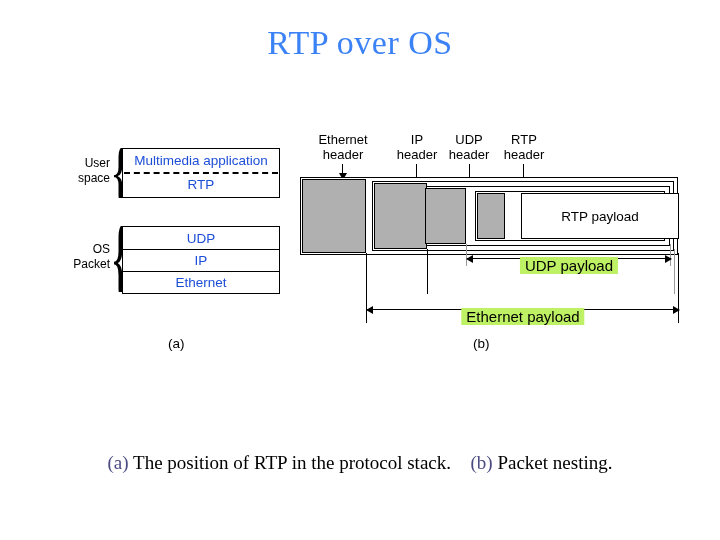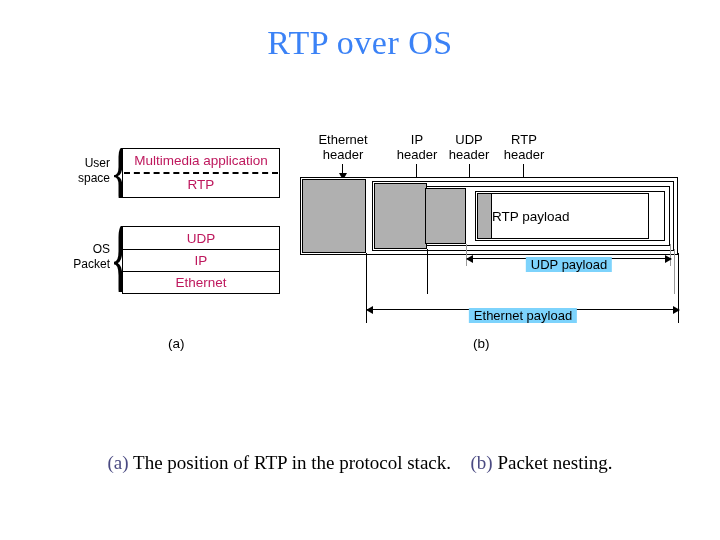--- a/index.html
+++ b/index.html
@@ -39,21 +39,21 @@
 
   
   #stack-diagram { position: absolute; left: 40px; top: 0px; width: 260px; height: 250px; }
 
   .stack-box {
     position: absolute;
     border: 1.6px solid #000;
     background: #ffffff;
     box-sizing: border-box;
     font-size: 13.5px;
-    color: #be185d;
+    color: #1d4ed8;
     display: flex;
     align-items: center;
     justify-content: center;
     white-space: nowrap;
   }
   .stack-box.gray { background: #d8d8d8; }
   .dashed-sep {
     position: absolute;
     border-top: 2px dashed #000;
     left: 0; right: 0;
@@ -147,23 +147,23 @@
     right: -1px; top: -3.5px;
     border-top: 4px solid transparent;
     border-bottom: 4px solid transparent;
     border-left: 7px solid #000;
   }
   .payload-text {
     position: absolute;
     top: -1px;
     left: 50%;
     transform: translateX(-50%);
-    background: #7dd3fc;
+    background: #bef264;
     padding: 0 5px;
-    font-size: 13px;
+    font-size: 15px;
     color: #000;
     white-space: nowrap;
   }
   .vtick { position: absolute; width: 1px; background: #9a9a9a; }
   .vtick.dark { background: #000; }
 
   
   #caption {
     position: absolute;
     left: 0;
@@ -254,21 +254,21 @@
 
     <div class="pkt-box thin" style="left:128px; top:66px; width:247px; height:60px;"></div>
 
     <div class="pkt-box" style="left:180px; top:71px; width:190px; height:50px;"></div>
 
     <div class="pkt-box gray" style="left:7px; top:59px; width:64px; height:74px;"></div>
     <div class="pkt-box gray" style="left:79px; top:63px; width:53px; height:66px;"></div>
     <div class="pkt-box gray" style="left:130px; top:68px; width:41px; height:56px;"></div>
     <div class="pkt-box gray" style="left:182px; top:73px; width:28px; height:46px;"></div>
 
-    <div class="pkt-box" style="left:196px; top:73px; width:158px; height:46px; display:flex; align-items:center; justify-content:flex-start;">
+    <div class="pkt-box" style="left:226px; top:73px; width:158px; height:46px; display:flex; align-items:center; justify-content:center;">
       <span style="font-size:13.5px;color:#000;">RTP payload</span>
     </div>
 
     <div class="vtick" style="left:171px; top:124px; height:22px;"></div>
     <div class="vtick" style="left:375px; top:124px; height:22px;"></div>
     <div class="vtick dark" style="left:132px; top:129px; height:45px;"></div>
     <div class="vtick" style="left:379px; top:129px; height:45px;"></div>
     <div class="vtick dark" style="left:71px; top:133px; height:70px;"></div>
     <div class="vtick dark" style="left:383px; top:133px; height:70px;"></div>
 

